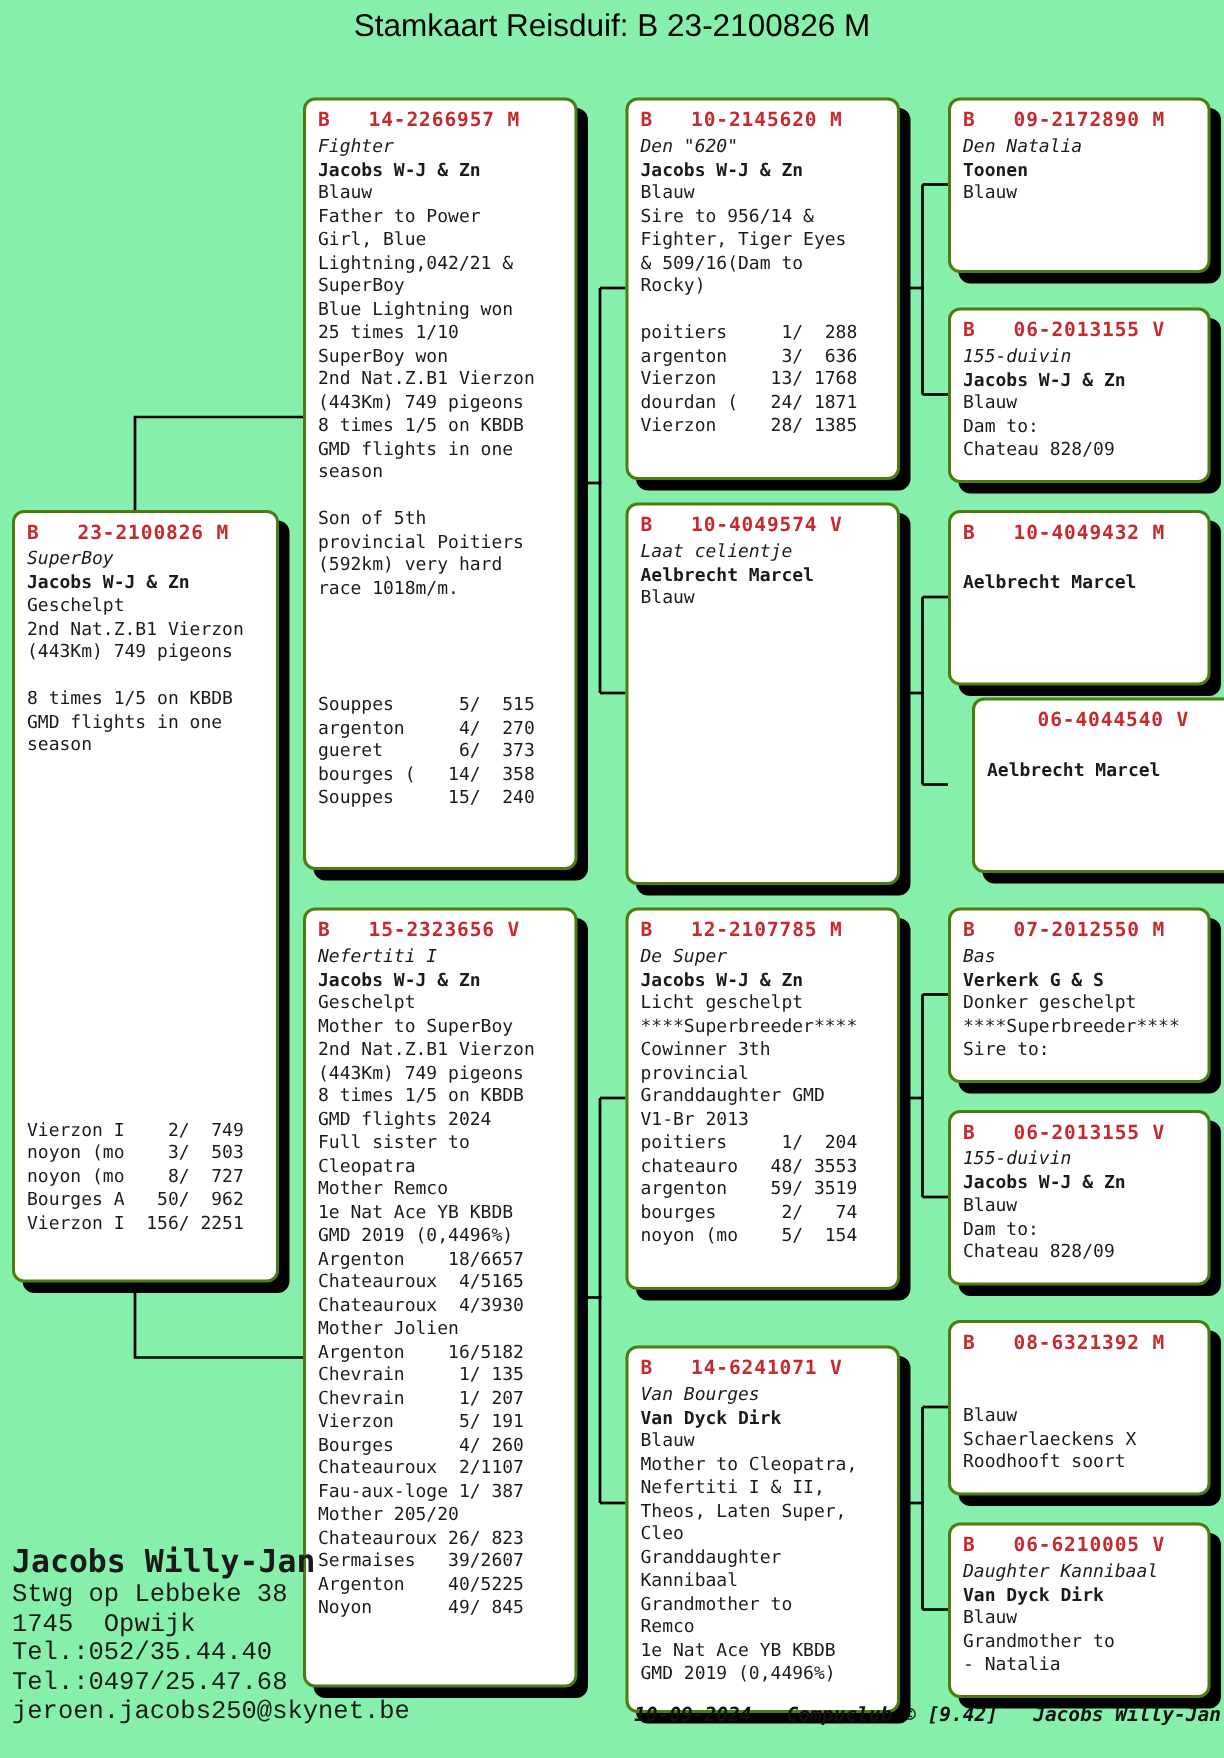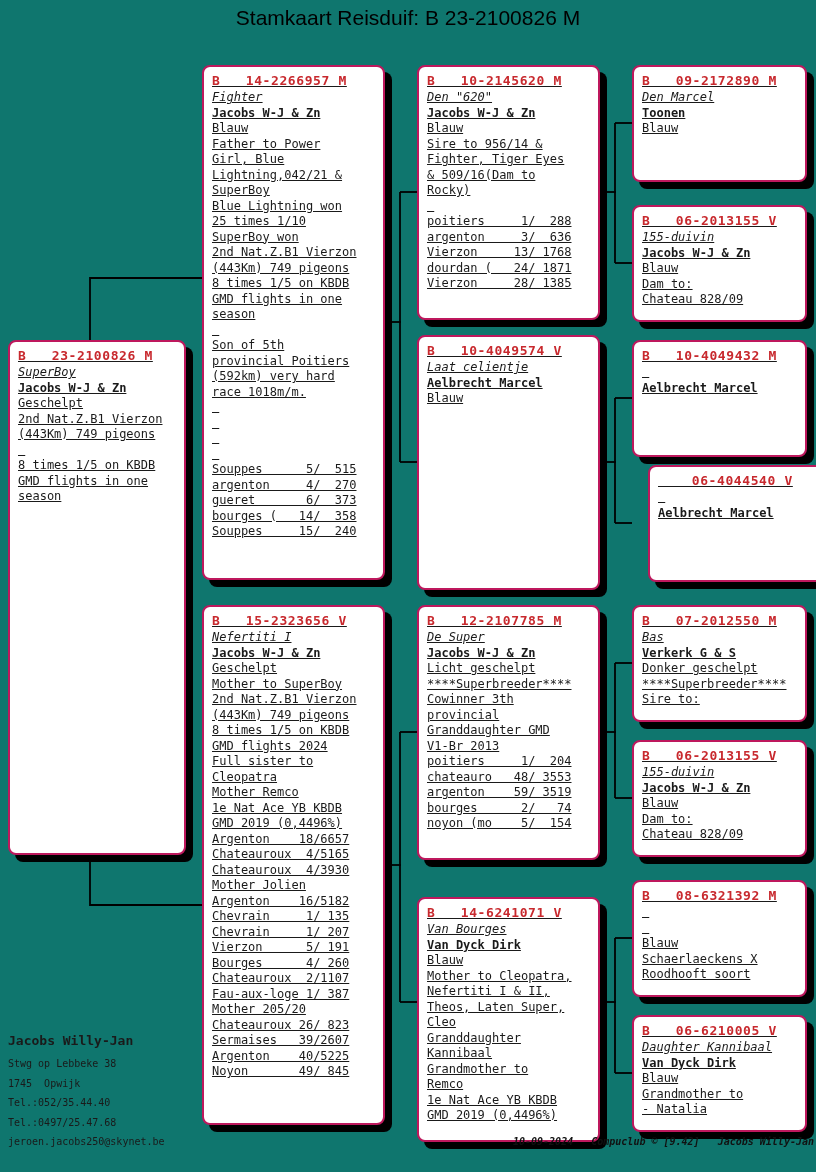--- a/index.html
+++ b/index.html
@@ -1,42 +1,42 @@
 <!DOCTYPE html>
 <html style="--ring: #c8292e;"><head>
 <meta charset="utf-8">
 <style>
   :root { --ring:#c8292e; }
   html,body { margin:0; padding:0; background:#fff; }
   .page {
-    position:relative; width:816px; height:1172px; background:#0f766e;
+    position:relative; width:816px; height:1172px; background:#86efac;
     font-family:"DejaVu Sans Mono", monospace; color:#1a1a1a; overflow:hidden;
   }
   .title {
     position:absolute; top:6px; left:0; width:100%; text-align:center;
     font-family:"Liberation Sans", sans-serif; font-size:21px; color:#000;
   }
   svg.connectors { position:absolute; left:0; top:0; pointer-events:none; }
   .box {
-    position:absolute; background:#fff; border:2px solid #be185d; border-radius:8px;
-    box-shadow:7px 7px 0 0 #000; padding:5px 4px 4px 8px; box-sizing:border-box;text-decoration:underline;
+    position:absolute; background:#fff; border:2px solid #4d7c0f; border-radius:8px;
+    box-shadow:7px 7px 0 0 #000; padding:5px 4px 4px 8px; box-sizing:border-box;
   }
   .bx-head {
     color:var(--ring); font-weight:bold; font-size:13px; letter-spacing:0.6px;
     white-space:pre; line-height:18px;
   }
   .bx-name, .bx-owner, .bx-line { font-size:12px; line-height:15.5px; white-space:pre; }
   .bx-name  { font-style:italic; }
   .bx-owner { font-weight:bold; }
   .bx-results { position:absolute; left:8px; bottom:30px; }
   .owner-block { position:absolute; left:8px; top:1028px; }
-  .owner-name  { font-weight:bold; font-size:13px; line-height:26px; white-space:pre; }
-  .owner-line  { font-size:10px; line-height:19.5px; white-space:pre; }
+  .owner-name  { font-weight:bold; font-size:21px; line-height:26px; white-space:pre; }
+  .owner-line  { font-size:17px; line-height:19.5px; white-space:pre;font-family:Liberation Mono, monospace; }
   .footer {
-    position:absolute; top:1136px; right:2px; font-size:10px;
+    position:absolute; top:1136px; right:2px; font-size:13px;
     font-style:italic; font-weight:bold; white-space:pre; color:#111;
   }
 </style>
 </head>
 <body>
 
 <div class="page">
 
   <div class="title">Stamkaart Reisduif: B   23-2100826 M</div>
 
@@ -79,20 +79,27 @@
       <div class="bx-head">B   23-2100826 M</div>
       <div class="bx-name">SuperBoy</div>
       <div class="bx-owner">Jacobs W-J &amp; Zn</div>
       <div class="bx-line">Geschelpt</div>
       <div class="bx-line">2nd Nat.Z.B1 Vierzon</div>
       <div class="bx-line">(443Km) 749 pigeons</div>
       <div class="bx-line">&nbsp;</div>
       <div class="bx-line">8 times 1/5 on KBDB</div>
       <div class="bx-line">GMD flights in one</div>
       <div class="bx-line">season</div>
+      <div class="bx-results">
+        <div class="bx-line">Vierzon I    2/  749</div>
+        <div class="bx-line">noyon (mo    3/  503</div>
+        <div class="bx-line">noyon (mo    8/  727</div>
+        <div class="bx-line">Bourges A   50/  962</div>
+        <div class="bx-line">Vierzon I  156/ 2251</div>
+      </div>
     </div>
 
   <div class="box" style="left:202px; top:65px;  width:183px; height:515px;">
       <div class="bx-head">B   14-2266957 M</div>
       <div class="bx-name">Fighter</div>
       <div class="bx-owner">Jacobs W-J &amp; Zn</div>
       <div class="bx-line">Blauw</div>
       <div class="bx-line">Father to Power</div>
       <div class="bx-line">Girl, Blue</div>
       <div class="bx-line">Lightning,042/21 &amp;</div>
@@ -203,21 +210,21 @@
       <div class="bx-line">Granddaughter</div>
       <div class="bx-line">Kannibaal</div>
       <div class="bx-line">Grandmother to</div>
       <div class="bx-line">Remco</div>
       <div class="bx-line">1e Nat Ace YB KBDB</div>
       <div class="bx-line">GMD 2019 (0,4496%)</div>
     </div>
 
   <div class="box" style="left:632px; top:65px;   width:175px; height:117px;">
       <div class="bx-head">B   09-2172890 M</div>
-      <div class="bx-name">Den Marcel</div>
+      <div class="bx-name">Den Natalia</div>
       <div class="bx-owner">Toonen</div>
       <div class="bx-line">Blauw</div>
     </div>
   <div class="box" style="left:632px; top:205px;  width:175px; height:117px;">
       <div class="bx-head">B   06-2013155 V</div>
       <div class="bx-name">155-duivin</div>
       <div class="bx-owner">Jacobs W-J &amp; Zn</div>
       <div class="bx-line">Blauw</div>
       <div class="bx-line">Dam to:</div>
       <div class="bx-line">Chateau 828/09</div>

